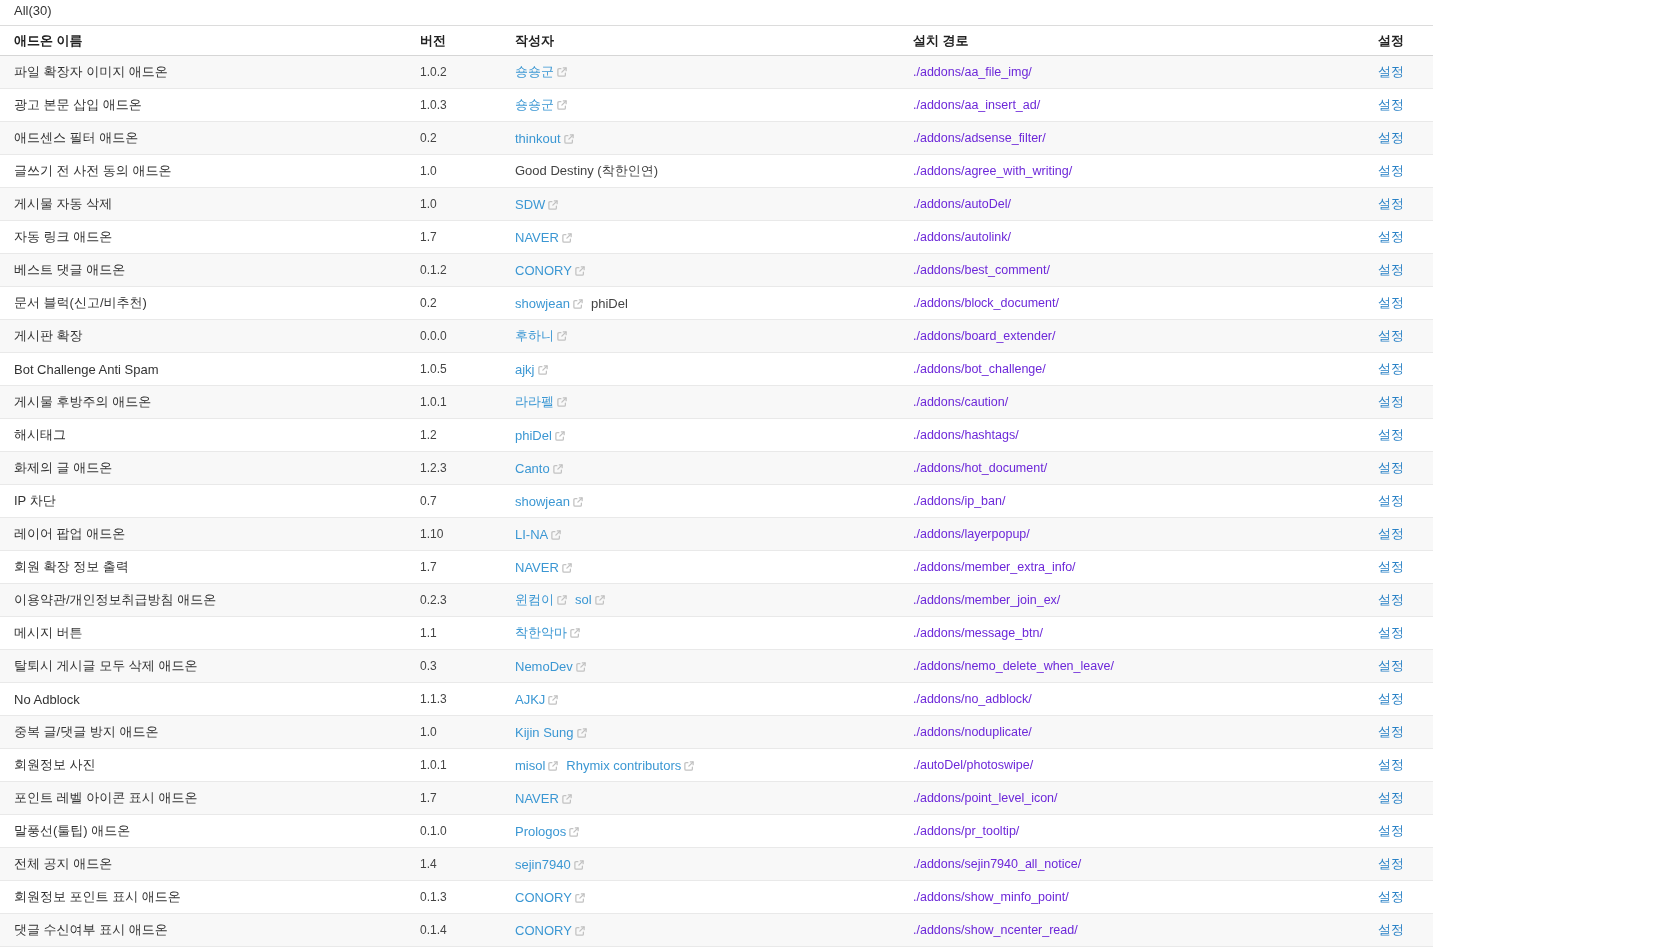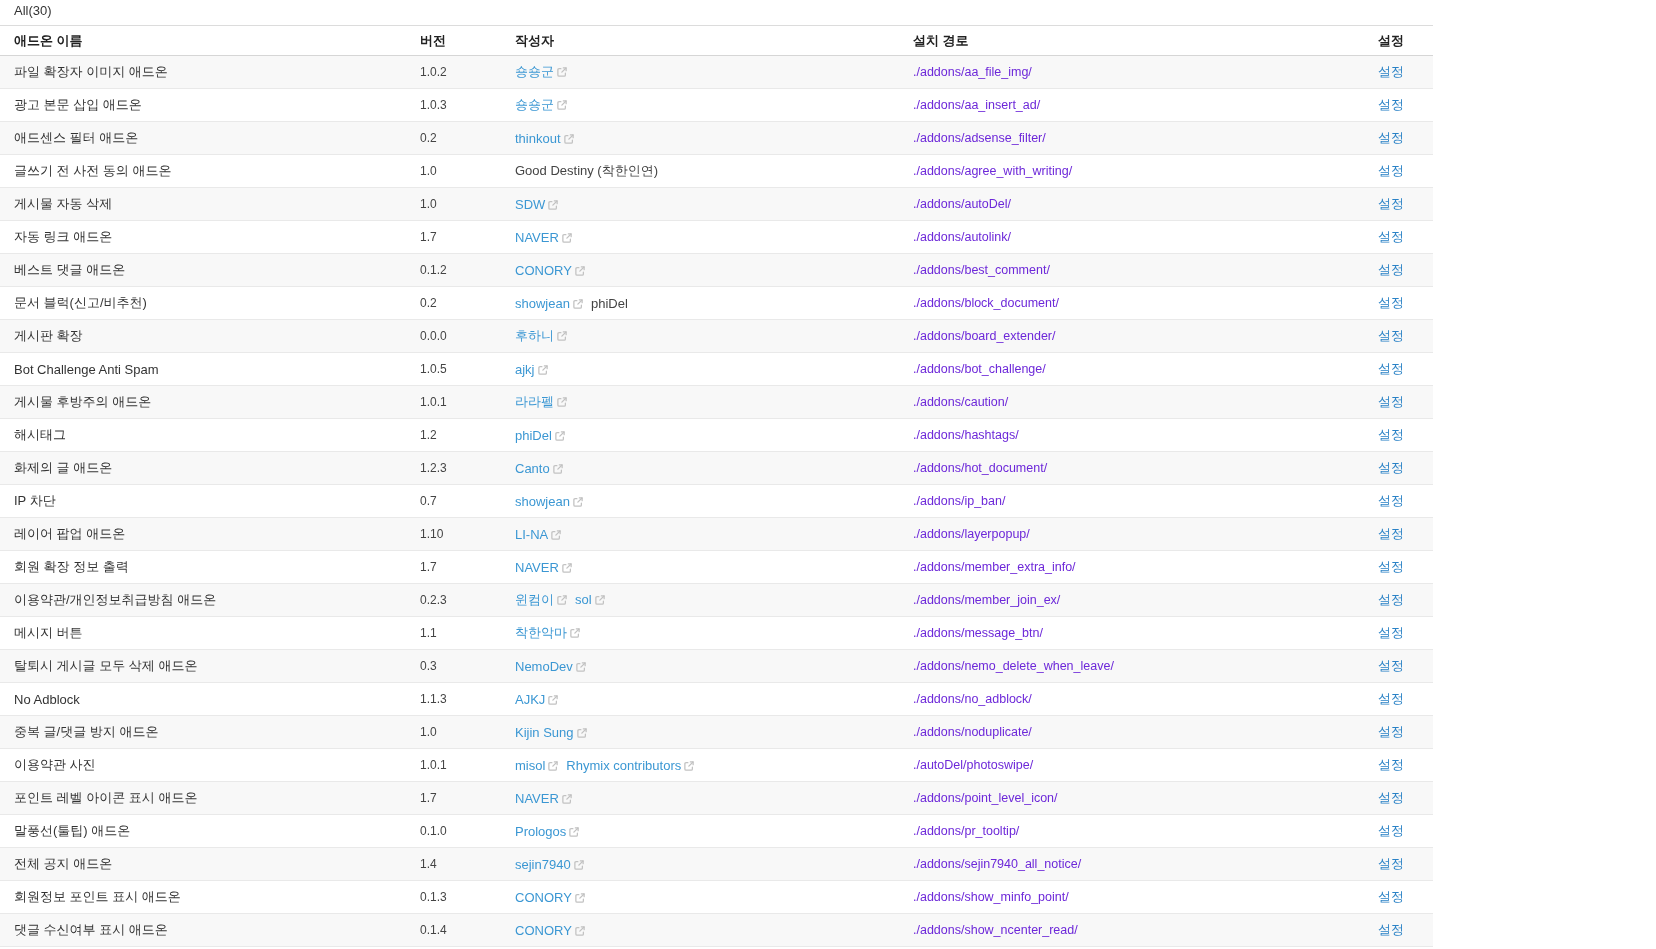--- a/index.html
+++ b/index.html
@@ -408,21 +408,21 @@
                 <path d="M9.8 2.5h3.7v3.7"></path>
                 <path d="M13.3 2.7L7.8 8.2"></path>
               </svg></span></td>
       <td class="c-path">./addons/noduplicate/</td>
       <td class="c-set"><a class="settings-link">설정</a></td>
       <td class="c-pc"><input type="checkbox" class="cbx" style=""></td>
       <td class="c-mob"><input type="checkbox" class="cbx" style=""></td>
       <td class="c-del"></td>
     </tr>
         <tr>
-      <td class="c-name">이용약관 사진</td>
+      <td class="c-name">회원정보 사진</td>
       <td class="c-ver">1.0.1</td>
       <td class="c-auth"><span class="auth-item"><a class="author-link">misol</a><svg class="ext-icon" width="12" height="12" viewBox="0 0 16 16" fill="none" stroke="#c2c2c2" stroke-width="1.7" stroke-linecap="round" stroke-linejoin="round">
                 <path d="M6.5 3.5H4.1c-1 0-1.6.7-1.6 1.6v6.8c0 .9.7 1.6 1.6 1.6h6.8c.9 0 1.6-.7 1.6-1.6V9.5"></path>
                 <path d="M9.8 2.5h3.7v3.7"></path>
                 <path d="M13.3 2.7L7.8 8.2"></path>
               </svg></span><span class="auth-item"><a class="author-link">Rhymix contributors</a><svg class="ext-icon" width="12" height="12" viewBox="0 0 16 16" fill="none" stroke="#c2c2c2" stroke-width="1.7" stroke-linecap="round" stroke-linejoin="round">
                 <path d="M6.5 3.5H4.1c-1 0-1.6.7-1.6 1.6v6.8c0 .9.7 1.6 1.6 1.6h6.8c.9 0 1.6-.7 1.6-1.6V9.5"></path>
                 <path d="M9.8 2.5h3.7v3.7"></path>
                 <path d="M13.3 2.7L7.8 8.2"></path>
               </svg></span></td>

